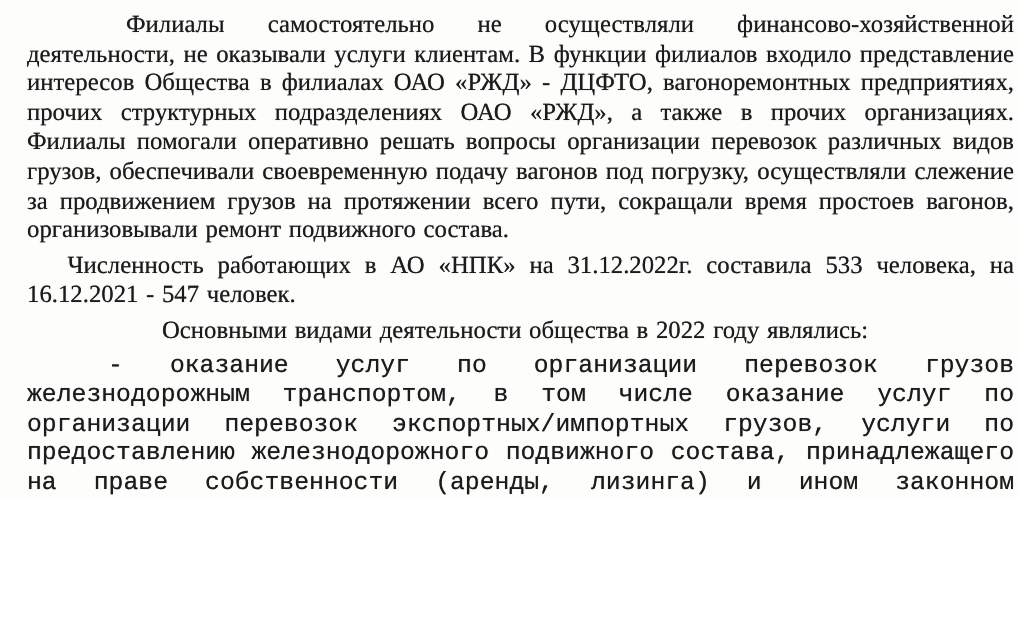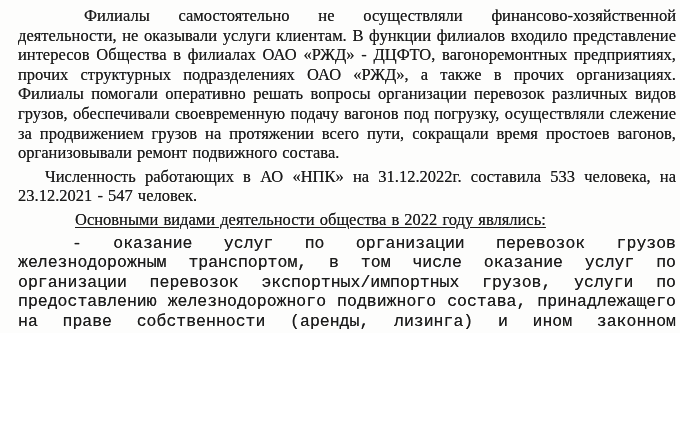--- a/index.html
+++ b/index.html
@@ -23,33 +23,33 @@
     text-shadow: 0 0 0.45px rgba(20, 20, 20, 0.75);
   }
   .page p {
     margin: 0 0 4px 0;
     text-align: justify;
     word-spacing: 1px;
   }
   .para-branches        { text-indent: 66px; }
   .para-headcount       { text-indent: 27px; }
   .section-heading      { text-indent: 57px; margin-bottom: 6px; }
-  .section-heading .u   { text-decoration: underline; text-underline-offset: 2px; }
+  .section-heading .u   { text-underline-offset: 2px; margin-left: 33px; }
   .list-item-1          { text-indent: 54px; font-family: Liberation Mono, monospace; }
   .list-item-2          { text-indent: 37px; margin-top: 3px; }
   .list-item-3          { text-indent: 59px; margin-top: 3px; margin-bottom: 0; }
 </style>
 </head>
 <body>
 
 <div class="page">
 
   <p class="para-branches">Филиалы самостоятельно не осуществляли финансово-хозяйственной деятельности, не оказывали услуги клиентам. В функции филиалов входило представление интересов Общества в филиалах ОАО «РЖД» -  ДЦФТО, вагоноремонтных предприятиях, прочих структурных подразделениях ОАО «РЖД», а также в прочих организациях.  Филиалы помогали оперативно решать вопросы организации перевозок различных видов грузов, обеспечивали своевременную подачу вагонов под погрузку, осуществляли слежение за продвижением грузов на протяжении всего пути, сокращали время простоев вагонов, организовывали ремонт подвижного состава.</p>
 
-  <p class="para-headcount">Численность работающих в АО «НПК» на 31.12.2022г. составила 533 человека, на 23.12.2021 - 547 человек.</p>
+  <p class="para-headcount">Численность работающих в АО «НПК» на 31.12.2022г. составила 533 человека, на 16.12.2021 - 547 человек.</p>
 
   <p class="section-heading"><span class="u">Основными видами деятельности общества в 2022 году являлись:</span></p>
 
   <p class="list-item-1">- оказание услуг по организации перевозок грузов железнодорожным транспортом, в том числе оказание услуг по организации перевозок экспортных/импортных грузов, услуги по предоставлению железнодорожного подвижного состава, принадлежащего  на праве собственности (аренды, лизинга) и ином законном основании, для осуществления перевозок грузов железнодорожным транспортом по территории Российской Федерации, международных перевозок грузов (экспортных, импортных перевозок, в том числе через порты), а также услуги, непосредственно связанные с перевозкой грузов, помещенных под таможенную процедуру таможенного транзита;</p>
 
   <p class="list-item-2">-  предоставление различных  в аренду;</p>
 
   <p class="list-item-3">- оказание посреднических услуг по организации перевозок и ремонту подвижного состава.</p>
 
 </div>

